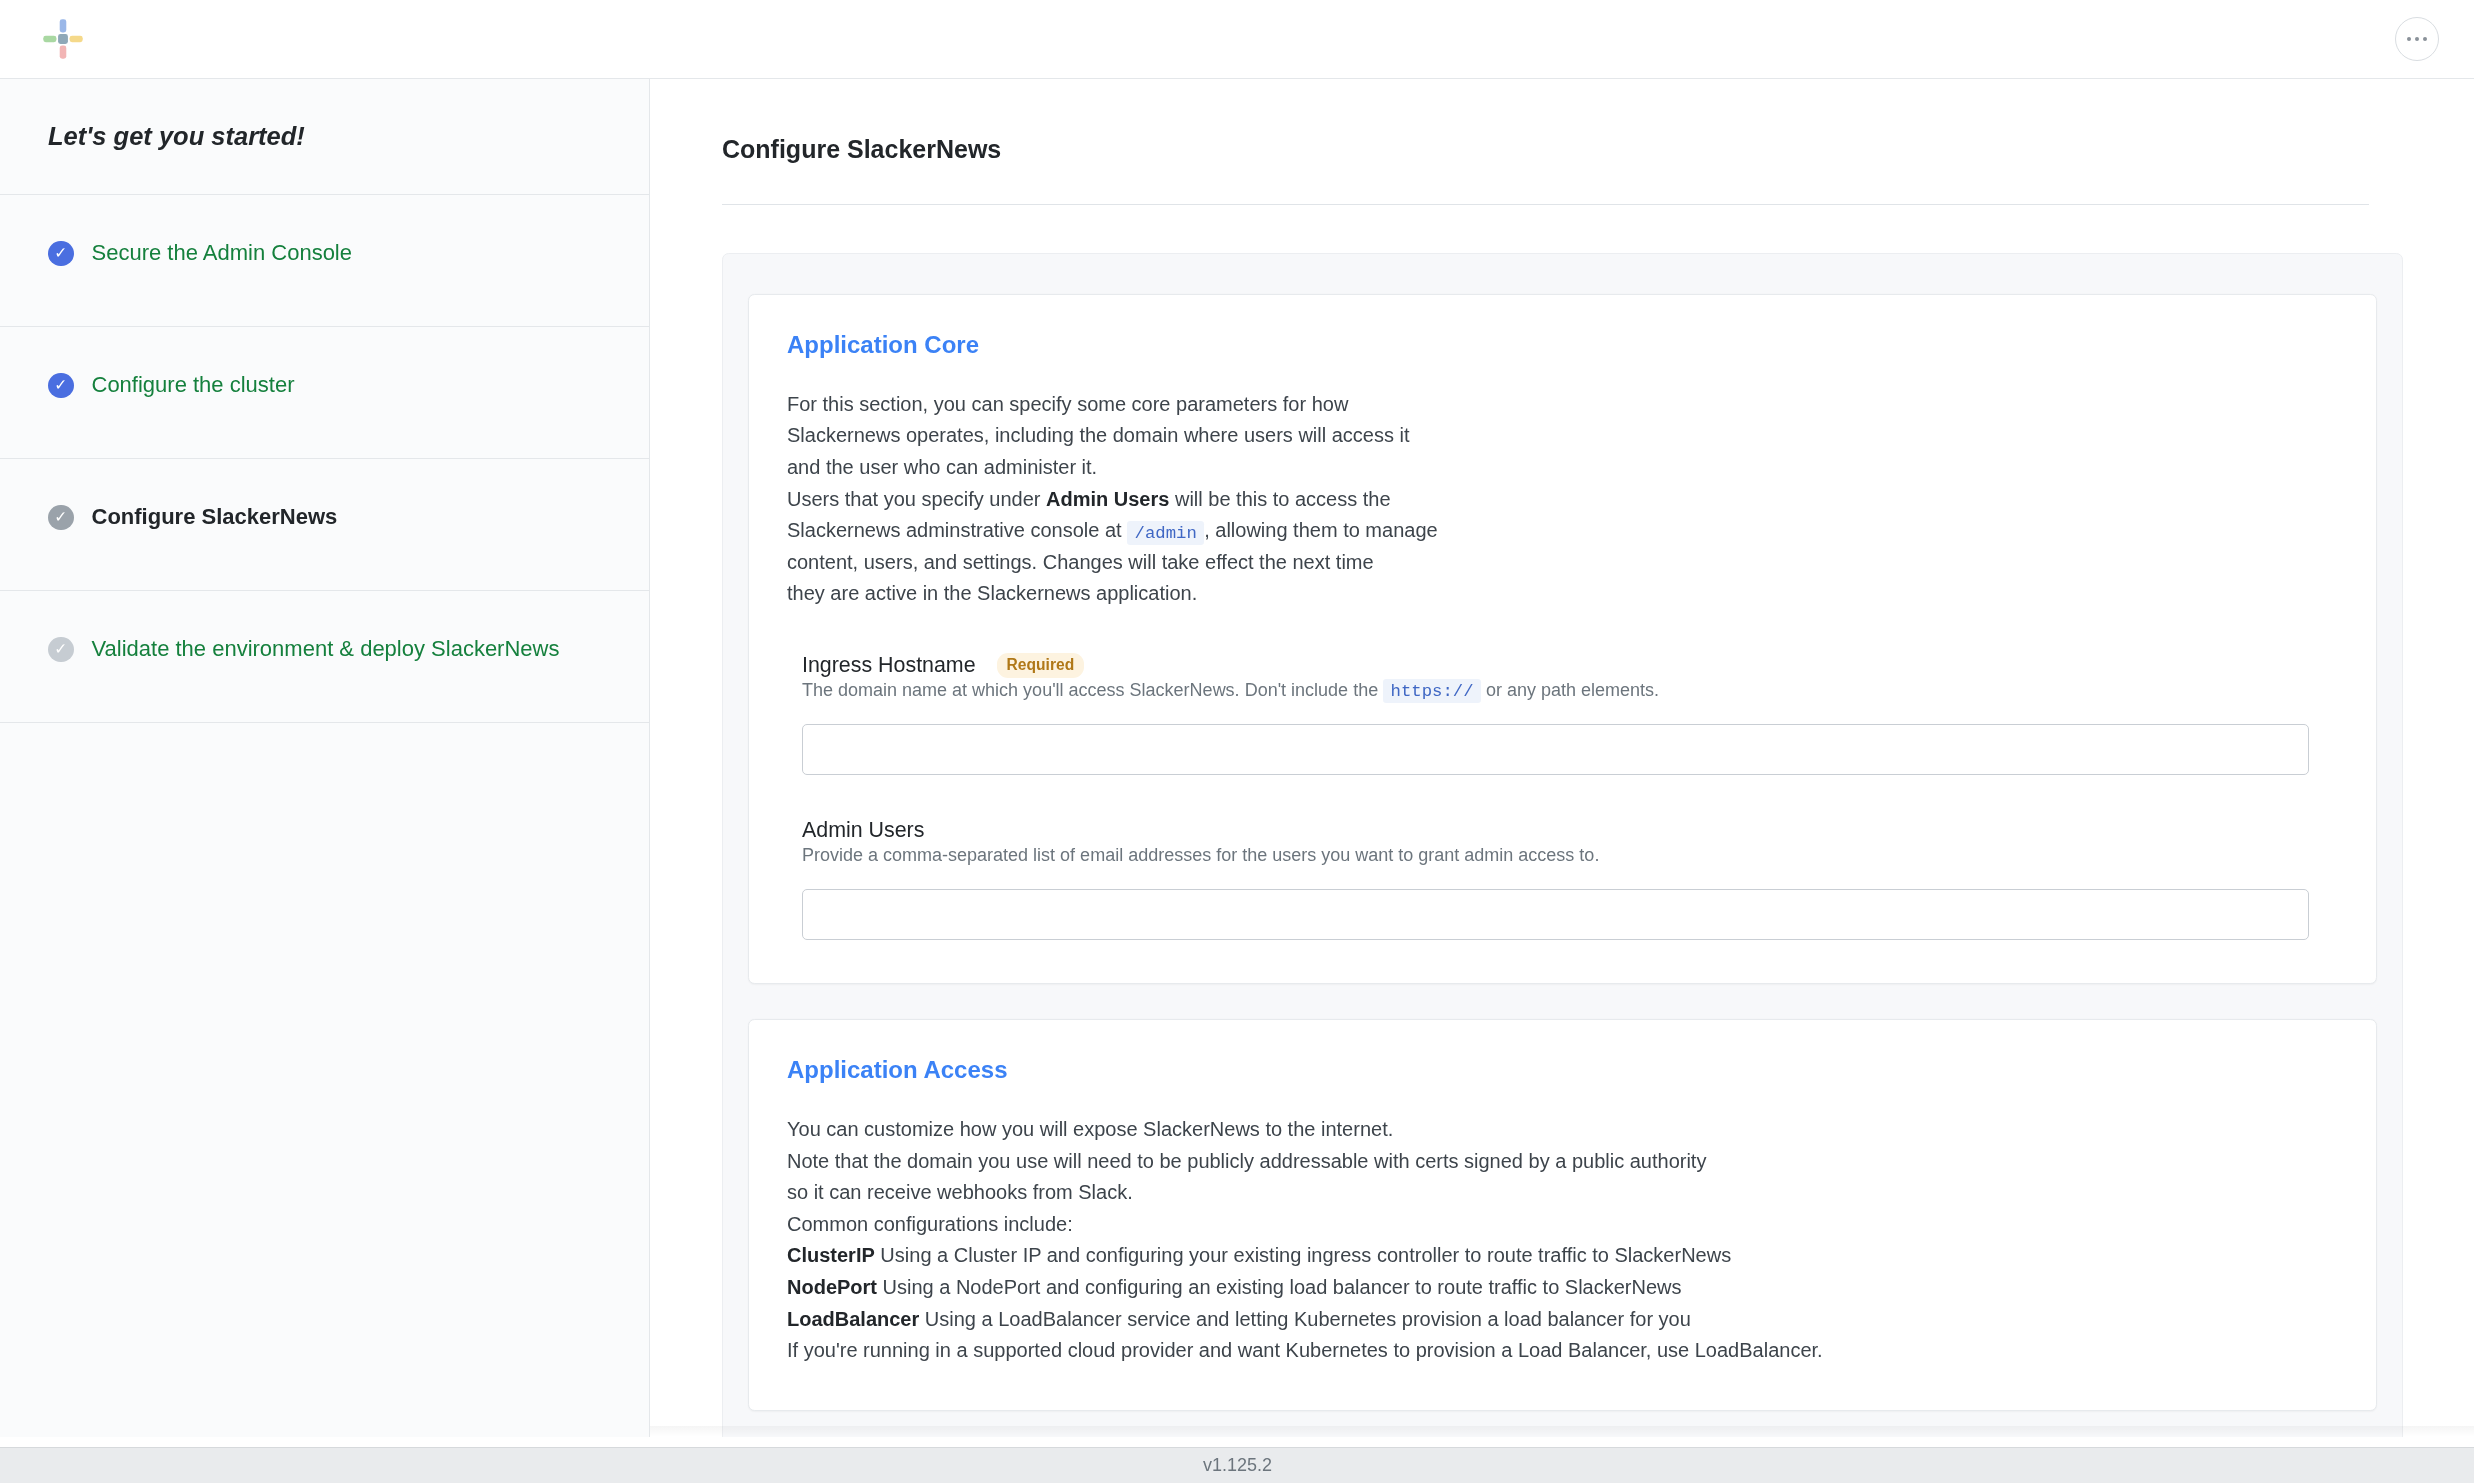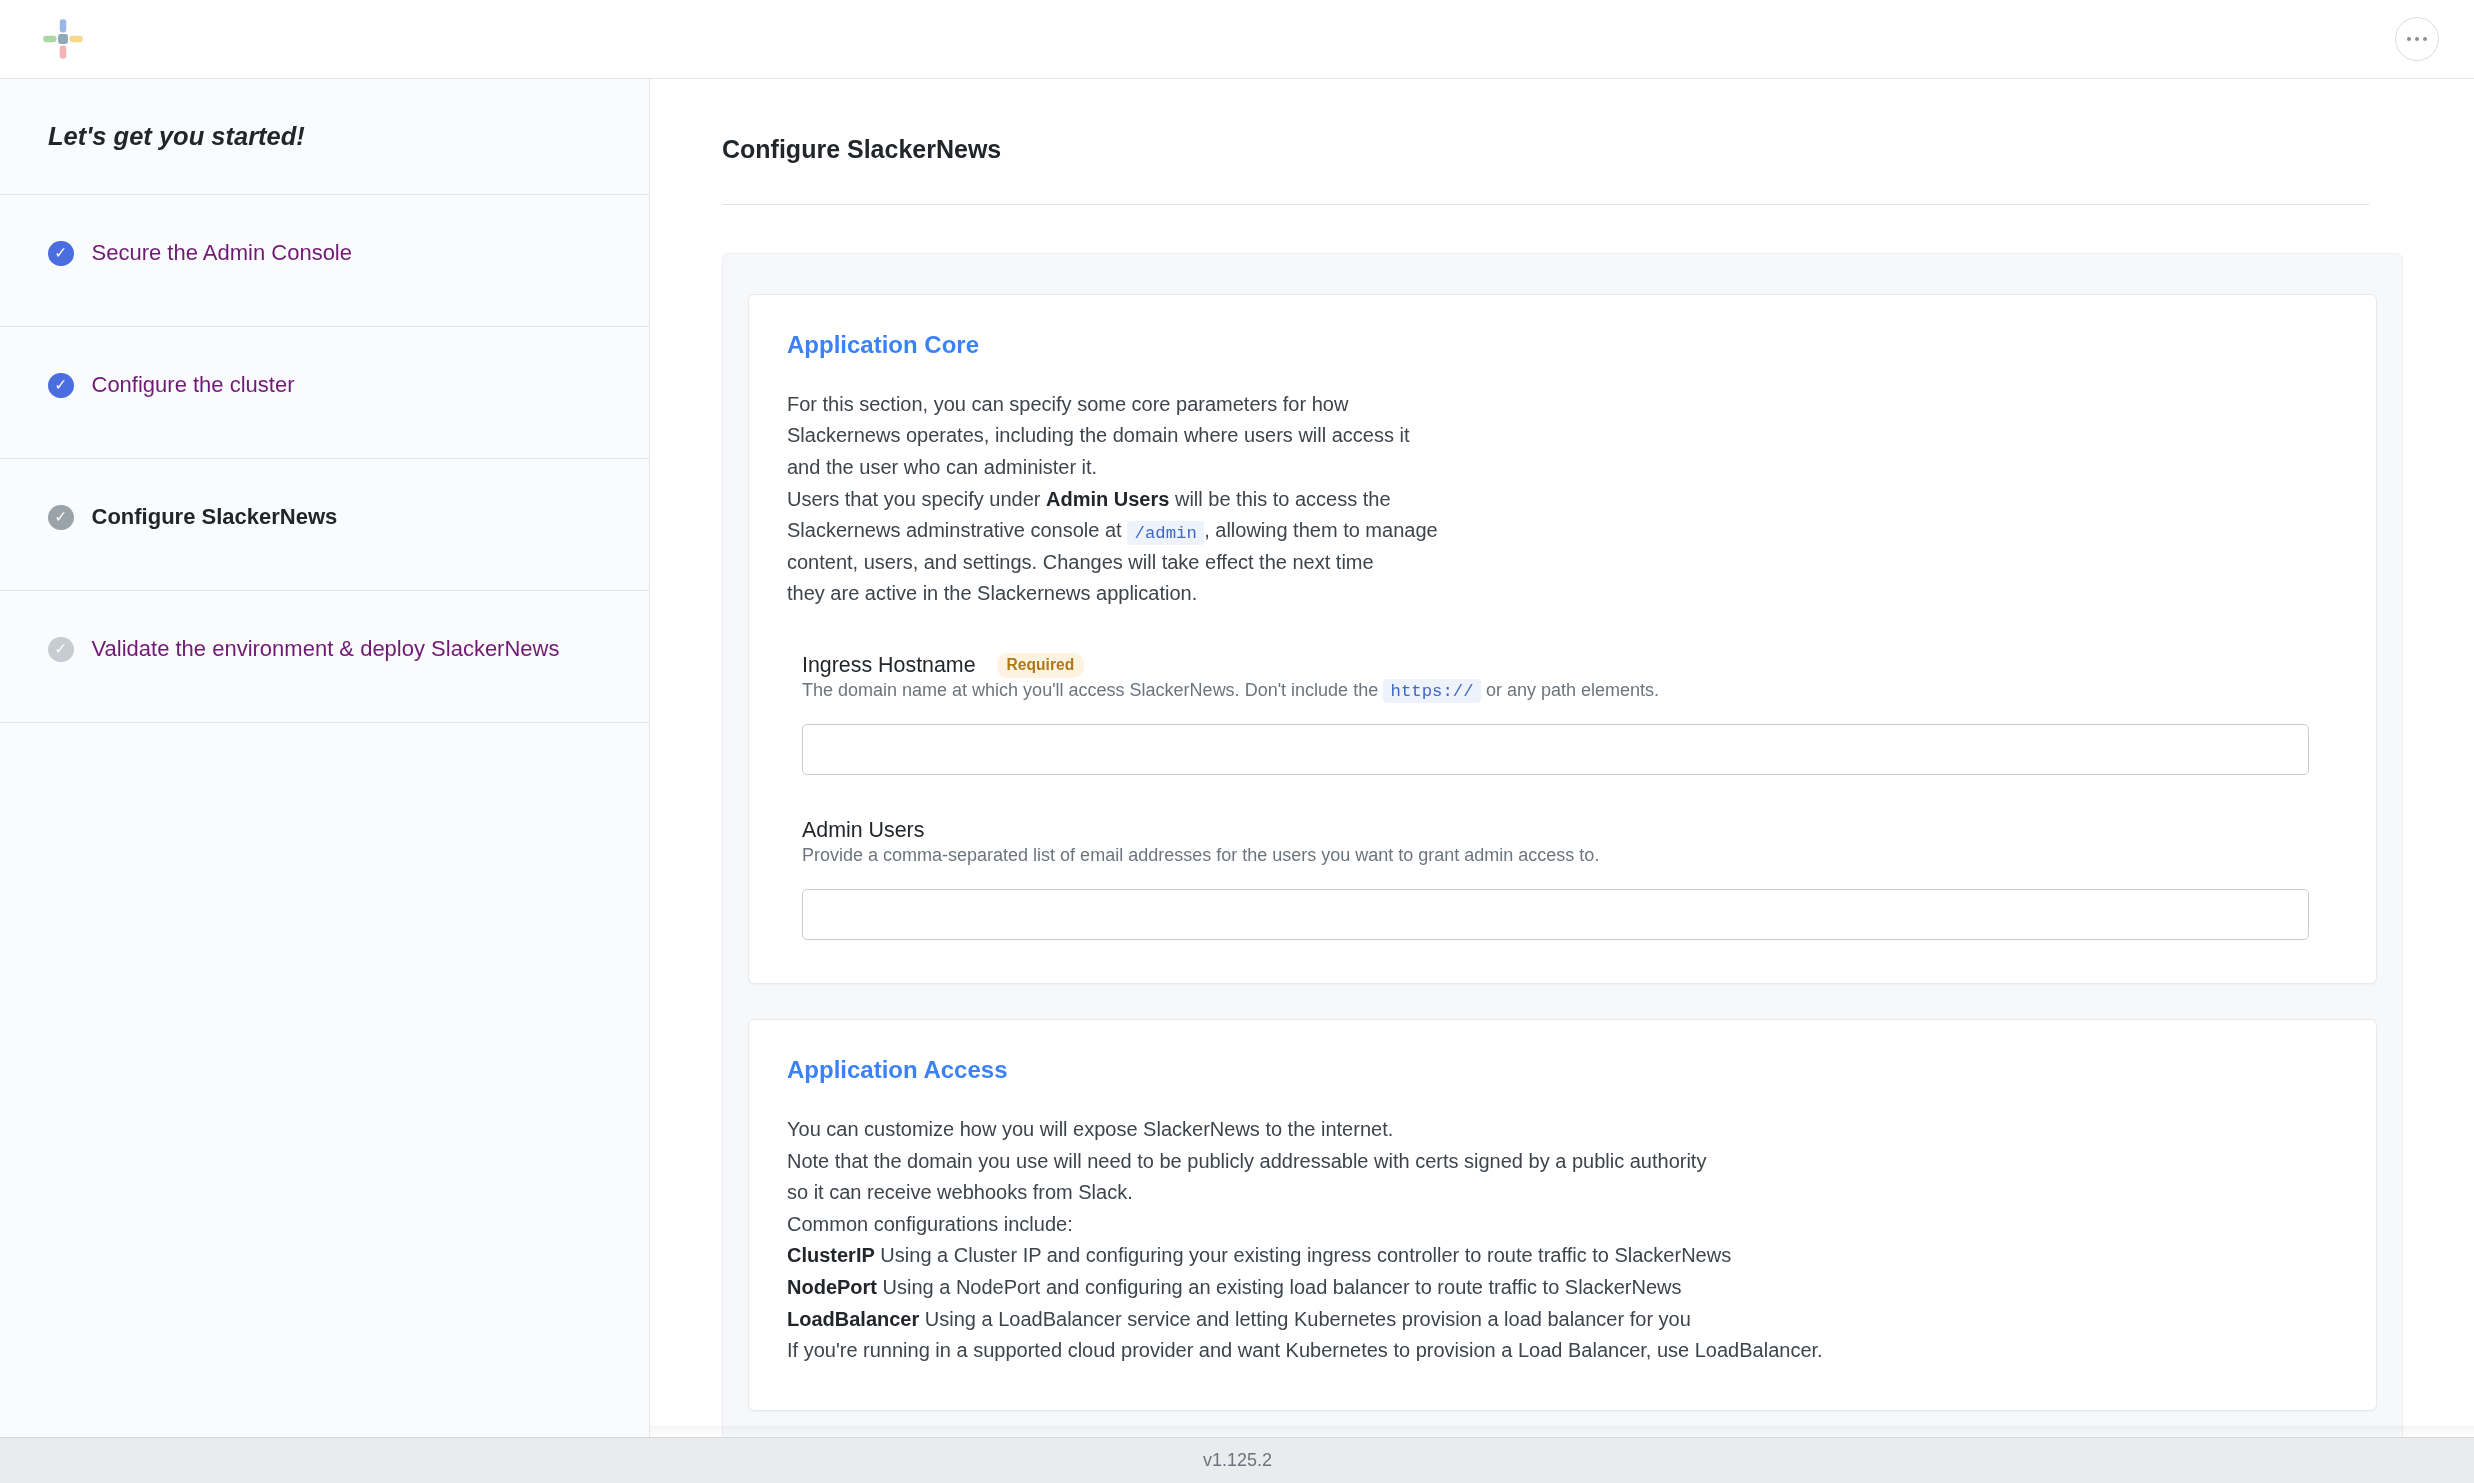--- a/index.html
+++ b/index.html
@@ -91,21 +91,21 @@
     margin-top: 2.5px;
     color: #ffffff;
     font-size: 15.6px;
     line-height: 1;
   }
   .check.done { background: #4a6ee0; }
   .check.current { background: #9aa2aa; }
   .check.pending { background: #c6ccd2; }
   .step-label {
     font-size: 22px;
-    color: #701a75;
+    color: #15803d;
     line-height: 1.35;
   }
   .step.is-current .step-label {
     color: #22262a;
     font-weight: bold;
   }
 
   
   .main {
     position: absolute;
@@ -200,21 +200,21 @@
     outline: none;
   }
   .text-input::placeholder { color: #aab1b8; }
 
   
   .footer {
     position: absolute;
     left: 0;
     bottom: 0;
     width: 2475px;
-    height: 46px;
+    height: 36px;
     background: #e9ebed;
     border-top: 0.8px solid #d6d9dc;
     display: flex;
     align-items: center;
     justify-content: center;
   }
   .footer-version {
     font-size: 18px;
     color: #6c757d;
   }

